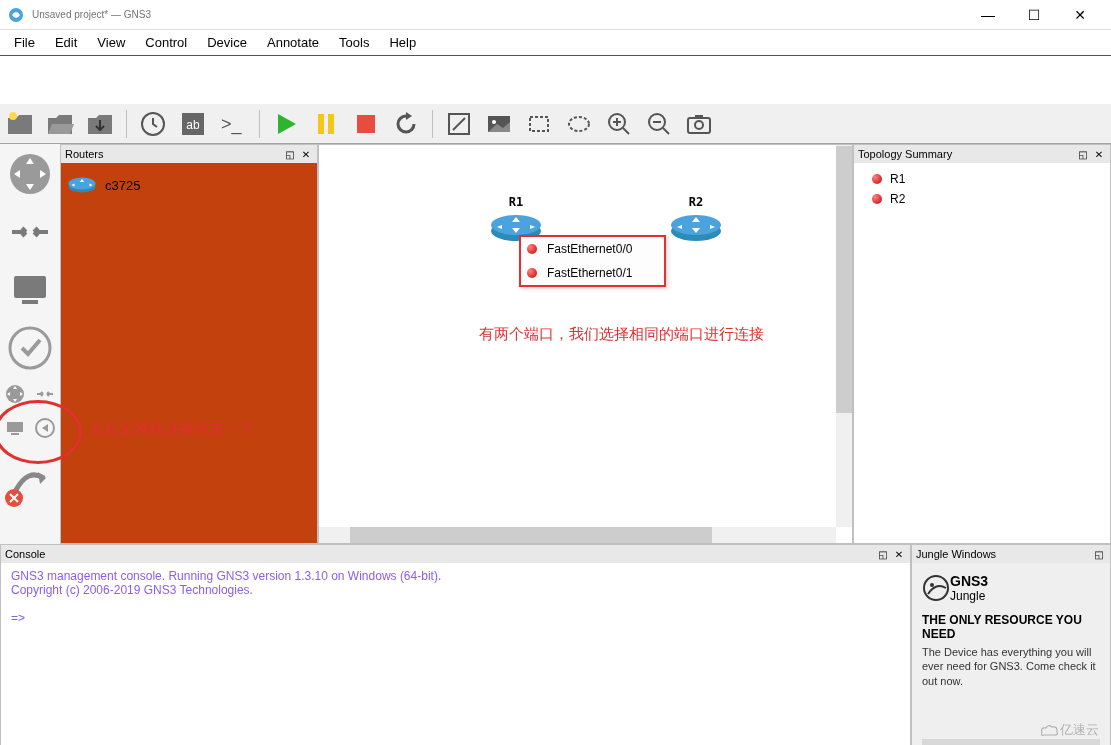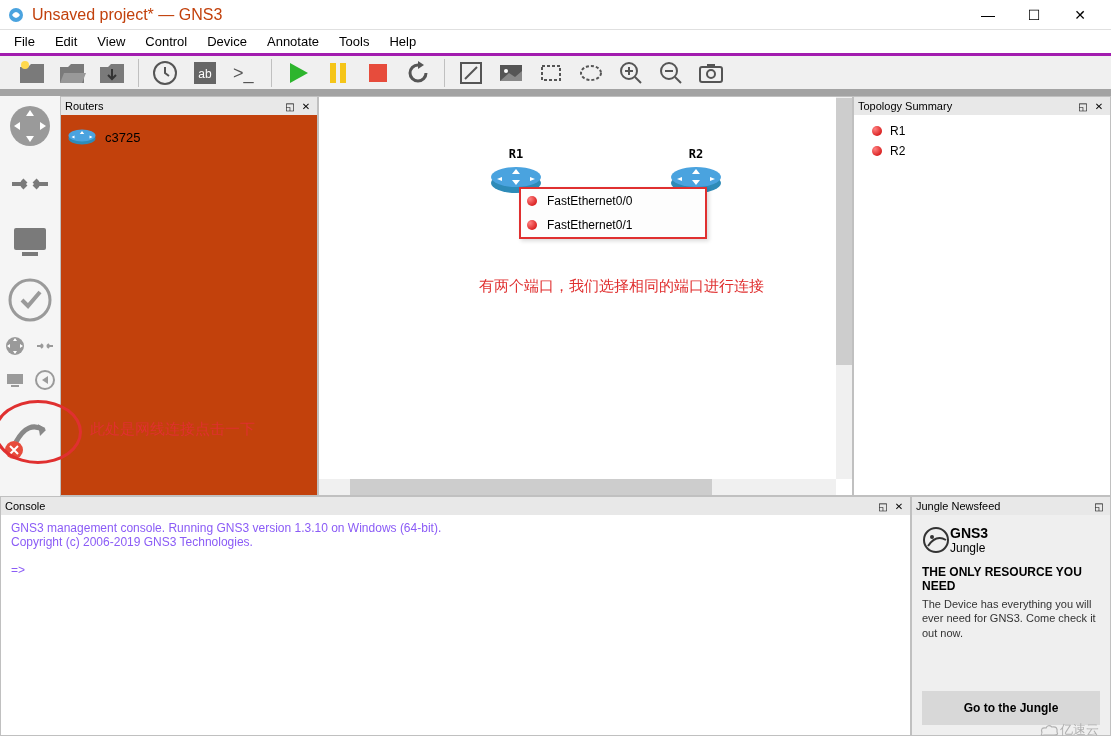--- a/index.html
+++ b/index.html
@@ -1,30 +1,30 @@
 <!DOCTYPE html>
 <html><head>
 <meta charset="utf-8">
 <style>
 * { box-sizing: border-box; margin: 0; padding: 0; font-family: "Segoe UI", Tahoma, sans-serif; }
 body { width: 1111px; height: 745px; background: #fff; overflow: hidden; position: relative; }
 
 
 .titlebar { height: 30px; background: #fff; display: flex; align-items: center; padding: 0 8px; border-bottom: 1px solid #e0e0e0; }
 .titlebar .app-icon { width: 16px; height: 16px; margin-right: 8px; }
-.titlebar .title { font-size: 16px; color: #c2410c; flex: 1; }
+.titlebar .title { font-size: 10px; color: #737373; flex: 1; }
 .win-controls { display: flex; gap: 0; }
 .win-btn { width: 46px; height: 30px; display: flex; align-items: center; justify-content: center; font-size: 14px; color: #000; }
 
 
-.menubar { height: 26px; display: flex; align-items: center; padding: 0 4px; border-bottom: 3px solid #a21caf; }
+.menubar { height: 26px; display: flex; align-items: center; padding: 0 4px; border-bottom: 1px solid #a21caf; }
 .menubar span { font-size: 13px; padding: 4px 10px; color: #000; }
 
 
-.toolbar { height: 40px; display: flex; align-items: center; padding: 2px 12px; border-bottom: 7px solid #a3a3a3; background: #f0f0f0; }
+.toolbar { height: 40px; display: flex; align-items: center; padding: 2px 0; border-bottom: 1px solid #a3a3a3; background: #f0f0f0; margin-top: 48px; }
 .tbtn { width: 36px; height: 36px; display: flex; align-items: center; justify-content: center; margin: 0 2px; }
 .tbtn svg { width: 28px; height: 28px; }
 .tsep { width: 1px; height: 28px; background: #c0c0c0; margin: 0 6px; }
 
 
 .workarea { display: flex; height: 400px; }
 .left-dock { width: 60px; background: #f5f5f5; display: flex; flex-direction: column; align-items: center; padding-top: 6px; gap: 10px; position: relative; }
 .dock-btn { width: 48px; height: 48px; display: flex; align-items: center; justify-content: center; border-radius: 4px; }
 .dock-btn.small { width: 24px; height: 24px; }
 .dock-btn svg { width: 44px; height: 44px; }
@@ -41,21 +41,21 @@
 .routers-body { flex: 1; background: #c2410c; padding: 4px; }
 .router-item { display: flex; align-items: center; height: 36px; padding: 2px; }
 .router-item .ricon { width: 30px; height: 22px; margin-right: 8px; }
 .router-item span { font-size: 13px; }
 
 .canvas-panel { flex: 1; position: relative; background: #fff; border: 1px solid #c0c0c0; overflow: hidden; }
 .canvas-inner { position:absolute; inset:0; overflow:auto; }
 .node { position: absolute; text-align: center; }
 .node .nlabel { font-size: 12px; font-weight: bold; font-family: "SimSun", monospace; }
 .node .nicon { width: 54px; height: 32px; margin-top: 2px; }
-.ctx-menu { position: absolute; left: 200px; top: 90px; width: 188px; background: #fdfdfd; border: 2px solid #e03030; box-shadow: 2px 2px 4px rgba(0,0,0,.15); }
+.ctx-menu { position: absolute; left: 200px; top: 90px; width: 147px; background: #fdfdfd; border: 2px solid #e03030; box-shadow: 2px 2px 4px rgba(0,0,0,.15); }
 .ctx-item { display: flex; align-items: center; height: 24px; padding: 0 6px; font-size: 12px; }
 .ctx-item .dot { width: 10px; height: 10px; border-radius: 50%; background: radial-gradient(circle at 30% 30%, #ff8080, #cc0000); margin-right: 10px; }
 .annotation { position:absolute; color:#e03030; font-size:15px; font-family:"SimSun", "Microsoft YaHei", sans-serif; line-height: 1.8; }
 .scroll-h { position:absolute; bottom:0; left:0; right:16px; height:16px; background:#f0f0f0; display:flex; }
 .scroll-h .thumb { width:70%; margin-left:6%; background:#cdcdcd; height:100%; }
 .scroll-v { position:absolute; top:0; right:0; bottom:16px; width:16px; background:#f0f0f0; }
 .scroll-v .thumb { height:70%; margin-top:4%; background:#cdcdcd; width:100%; }
 
 .topology-panel { width: 258px; }
 .topo-body { flex: 1; background: #fff; padding: 6px; font-size: 12px; }
@@ -377,21 +377,21 @@
       <span class="picon">◱</span>
       <span class="picon">✕</span>
     </div>
     <div class="console-body"><span>GNS3 management console. Running GNS3 version 1.3.10 on Windows (64-bit).</span>
 <span>Copyright (c) 2006-2019 GNS3 Technologies.</span>
 
 <span>=&gt;</span></div>
   </div>
   <div class="panel news-panel">
     <div class="panel-header">
-      <span class="ptitle">Jungle Newsfeed</span>
+      <span class="ptitle">Jungle Windows</span>
       <span class="picon">◱</span>
     </div>
     <div class="news-body">
       <div class="news-logo">
         <svg width="28" height="28" viewBox="0 0 28 28">
             <circle cx="14" cy="14" r="12" fill="none" stroke="#333" stroke-width="2"></circle>
             <circle cx="10" cy="11" r="2" fill="#333"></circle>
             <path d="M6 20 Q14 8 24 14" stroke="#333" stroke-width="2" fill="none"></path>
           </svg>
         <div>

